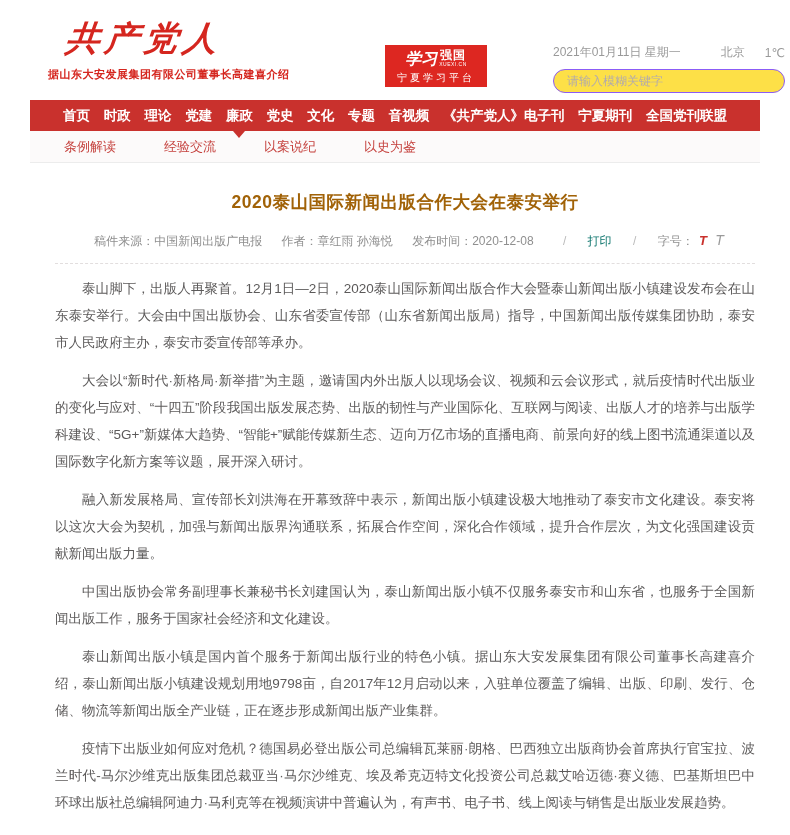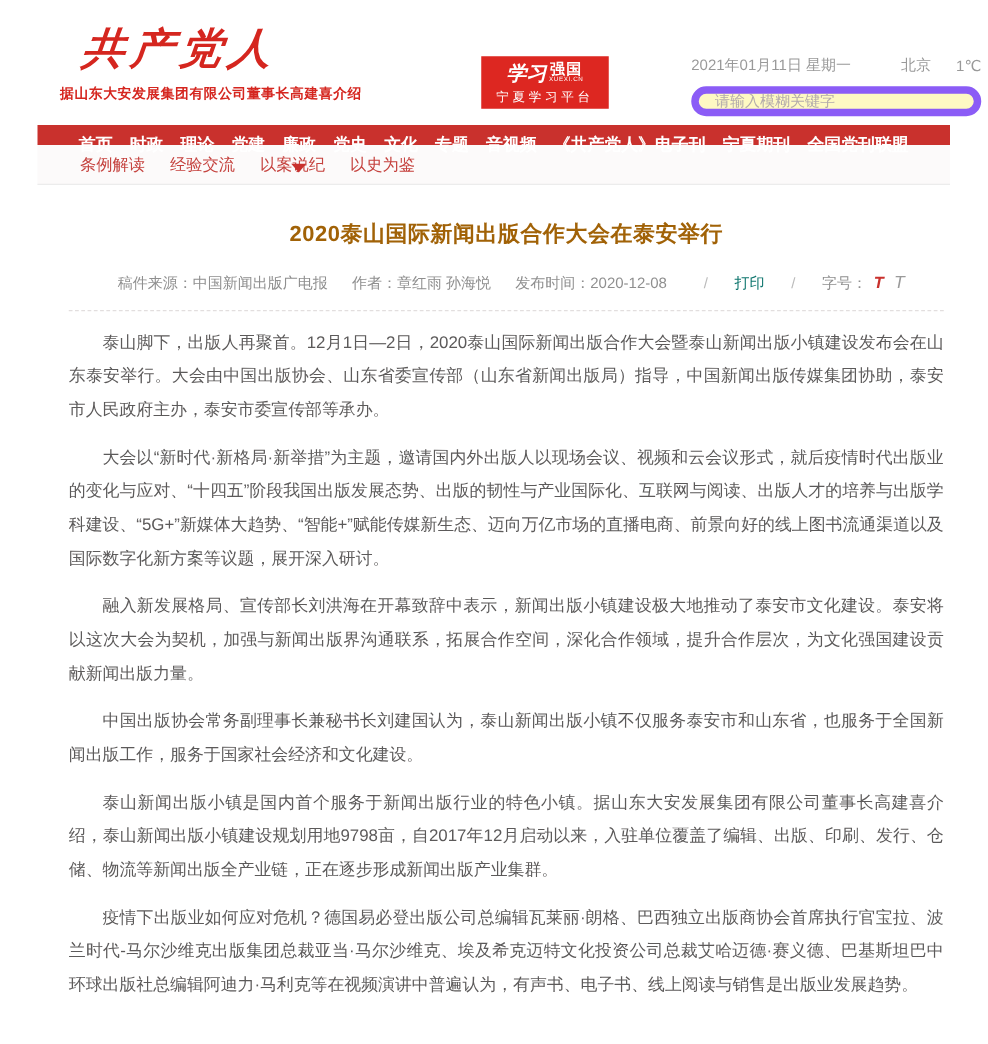--- a/index.html
+++ b/index.html
@@ -31,47 +31,47 @@
   .banner-platform { font-size: 10px; letter-spacing: 3px; margin-top: 4px; }
 
   .right-block { position: absolute; left: 553px; top: 44px; width: 232px; }
   .date-line { display: flex; align-items: center; gap: 20px; font-size: 12px; color: #999; white-space: nowrap; }
   .weather-dot {
     display: inline-block; width: 11px; height: 11px; border-radius: 50%;
     background: radial-gradient(circle at 35% 35%, #fddc8a, #f5a623);
   }
   .search-wrap { margin-top: 8px; }
   .search-input {
-    width: 100%; height: 24px; border: 6px solid #8b5cf6; border-radius: 12px;
-    padding: 0 13px; font-size: 12px; color: #666; outline: none; background: #fef9c3;
+    width: 100%; height: 24px; border: 1px solid #8b5cf6; border-radius: 12px;
+    padding: 0 13px; font-size: 12px; color: #666; outline: none; background: #fde047;
     font-family: "Liberation Sans", "DejaVu Sans", sans-serif;
   }
   .search-input::placeholder { color: #b3abab; }
 
   
   .navbar {
-    margin: 0 30px; width: 730px; height: 16px; background: #c9312d;
+    margin: 0 30px; width: 730px; height: 31px; background: #c9312d;
     display: flex; align-items: stretch; justify-content: space-between;
     padding: 0 33px;
   }
   .nav-item {
     color: #fff; font-weight: bold; font-size: 13.5px; line-height: 31px;
     white-space: nowrap; cursor: pointer; position: relative;
   }
   .nav-item.active::after {
     content: ""; position: absolute; top: 31px; left: 50%; margin-left: -6px;
     border-left: 6px solid transparent; border-right: 6px solid transparent;
     border-top: 7px solid #c9312d;
   }
 
   
   .subnav {
     margin: 0 30px; width: 730px; height: 32px; background: #fcfafa;
     border-bottom: 1px solid #ececec;
-    display: flex; align-items: center; gap: 20px; padding-left: 34px;
+    display: flex; align-items: center; gap: 48px; padding-left: 34px;
   }
   .subnav-item { color: #c5423e; font-size: 13px; cursor: pointer; white-space: nowrap; }
 
   
   .article { margin: 0 30px; padding: 0 5px 26px 25px; width: 730px; }
   .article-title {
     text-align: center; font-size: 17.5px; font-weight: bold; color: #a16207;
     margin-top: 27px; letter-spacing: 0.5px;
   }
   .article-meta { text-align: center; margin-top: 18px; font-size: 12px; color: #8f8f8f; }

